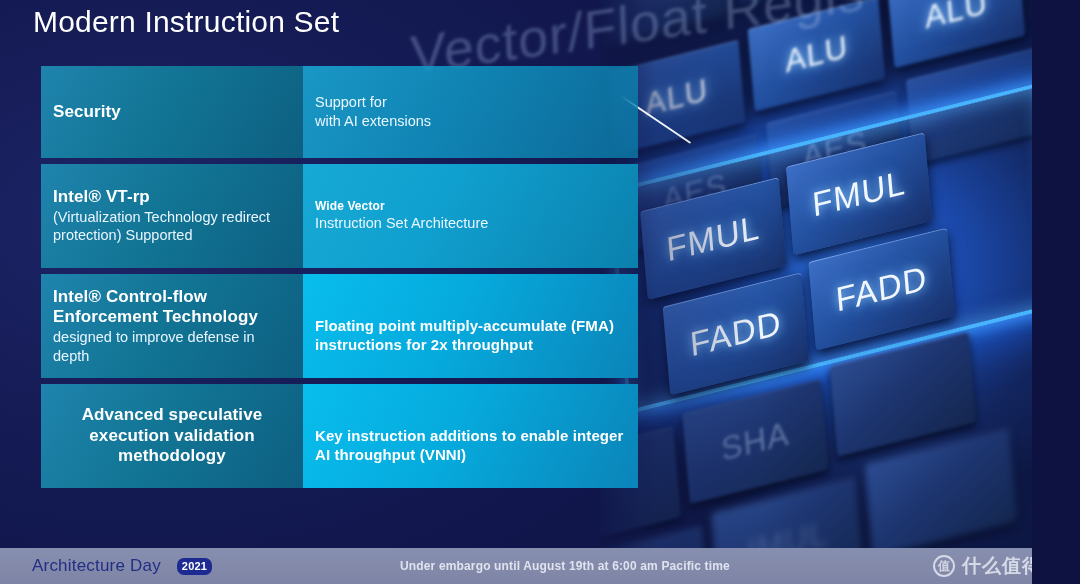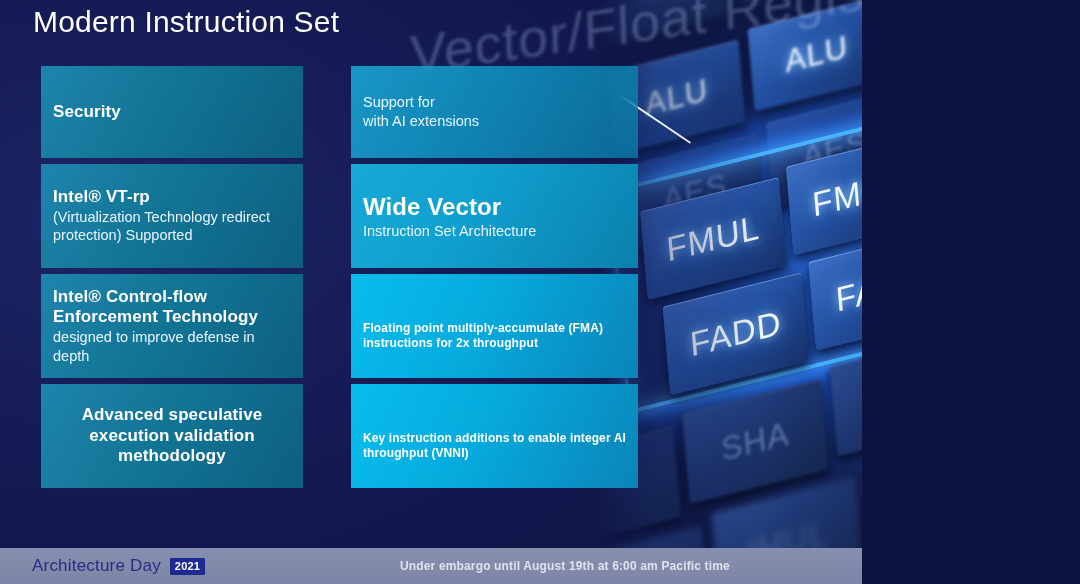--- a/index.html
+++ b/index.html
@@ -5,21 +5,21 @@
   * { box-sizing: border-box; margin: 0; padding: 0; }
   html, body {
     width: 1080px; height: 584px;
     overflow: hidden;
     font-family: "Liberation Sans", sans-serif;
     background: #0d1240;
   }
 
   #slide {
     position: relative;
-    width: 862px; height: 584px;
+    width: 1032px; height: 584px;
     overflow: hidden;
     background:
       radial-gradient(ellipse 620px 420px at 14% 38%, #1d2568 0%, #151c56 48%, #10164a 100%),
       linear-gradient(135deg, #141a52 0%, #1a2163 55%, #101648 100%);
   }
 
   
   #chip-photo {
     position: absolute;
     left: 600px; top: 0; width: 480px; height: 548px;
@@ -97,63 +97,63 @@
     font-weight: 300;
     color: #ffffff;
     letter-spacing: 0.2px;
     z-index: 6;
   }
 
   
   #cards { position: absolute; left: 33px; top: 66px; z-index: 5; }
   .col { position: absolute; top: 0; }
   .col-left  { left: 8px;   width: 262px; }
-  .col-right { left: 270px; width: 335px; padding-left: 48px; }
+  .col-right { left: 270px; width: 335px; }
 
   .card {
     position: relative;
     padding: 0 12px;
     display: flex; flex-direction: column; justify-content: center;
     color: #ffffff;
     margin-bottom: 6px;
     overflow: hidden;
   }
   .card-left  { background: linear-gradient(120deg, #1f84ad 0%, #127595 45%, #0d5f81 100%); }
   .card-right { background: linear-gradient(120deg, #17a9d6 0%, #10a0cf 40%, #0b80ad 100%); }
   .card-right.vivid { background: linear-gradient(115deg, #08bdec 0%, #06aadd 45%, #0b84b8 100%); }
   .card-right.translucent {
     background: linear-gradient(120deg, rgba(26,168,212,0.88) 0%, rgba(15,150,196,0.85) 45%, rgba(11,124,169,0.80) 100%);
   }
 
   .card h3 { font-size: 17px; font-weight: 700; line-height: 1.22; letter-spacing: 0.1px; }
   .card .pre  { font-size: 14.5px; font-weight: 300; line-height: 1.3; color: #eaf7ff; }
   .card .sub  { font-size: 14.5px; font-weight: 300; line-height: 1.28; color: #e9f6ff; }
-  .card .big  { font-size: 12px; font-weight: 700; line-height: 1.25; margin-top: 20px; }
-  .card .lede { font-size: 24px; font-weight: 700; line-height: 1.24; }
+  .card .big  { font-size: 15px; font-weight: 700; line-height: 1.25; margin-top: 20px; }
+  .card .lede { font-size: 12px; font-weight: 700; line-height: 1.24; }
 
   .h-security { font-size: 20px; font-weight: 700; }
   .h-avx { font-size: 19.5px; font-weight: 700; line-height: 1.2; }
 
   
   #footer {
     position: absolute;
     left: 0; bottom: 0; width: 1080px; height: 36px;
     background: linear-gradient(180deg, #878fb0 0%, #8289a9 55%, #7d84a5 100%);
     display: flex; align-items: center;
     z-index: 8;
   }
   #footer-brand {
     position: absolute; left: 32px;
-    display: flex; align-items: center; gap: 9px;
+    display: flex; align-items: center; gap: 16px;
   }
   #brand-text { font-size: 17px; font-weight: 400; color: #232f86; letter-spacing: 0.2px; }
   #brand-year {
     background: #1c2a92; color: #ffffff;
     font-size: 11px; font-weight: 700;
-    padding: 3px 5px 3px 5px; border-radius: 1px;
+    padding: 3px 5px 3px 5px; border-radius: 7px;
     letter-spacing: 0.2px; line-height: 1;
   }
   #embargo {
     position: absolute; left: 400px;
     font-size: 12px; font-weight: 700; color: #dfe3f0;
     letter-spacing: 0.15px;
   }
   #watermark {
     position: absolute; right: 18px;
     display: flex; align-items: center; gap: 7px;

